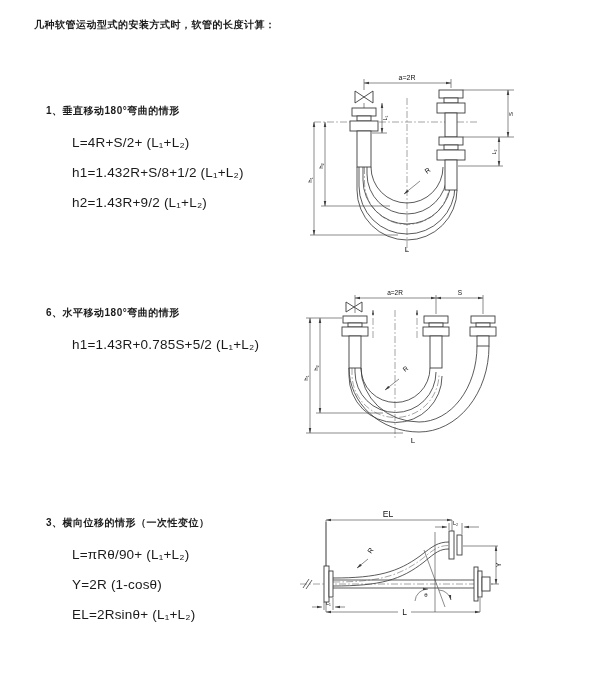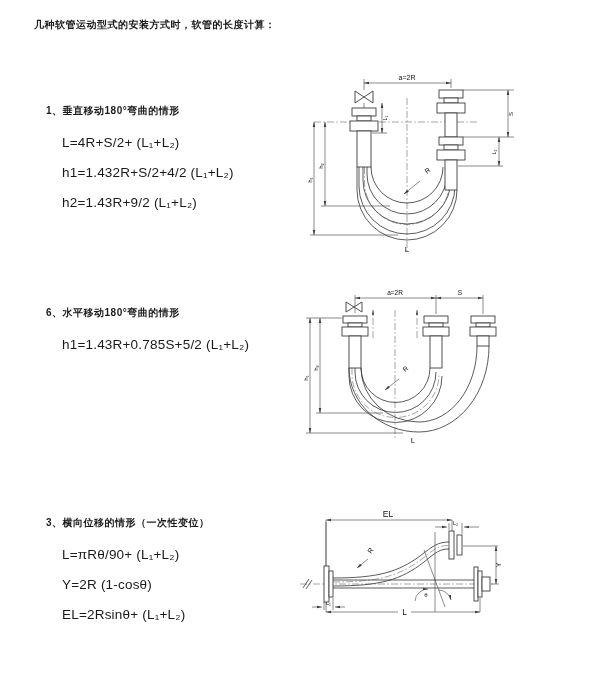--- a/index.html
+++ b/index.html
@@ -4,40 +4,40 @@
 <style>
   html,body{margin:0;padding:0;}
   body{
     width:600px;height:675px;background:#ffffff;position:relative;
     font-family:"Liberation Sans","DejaVu Sans",sans-serif;color:#1a1a1a;
     overflow:hidden;
   }
   .title{position:absolute;left:34px;top:18px;font-size:10px;font-weight:bold;letter-spacing:.5px;}
   .section{position:absolute;left:46px;}
   .sec-heading{font-size:10px;font-weight:bold;letter-spacing:.5px;white-space:nowrap;}
-  .formulas{margin-top:10px;margin-left:16px;}
+  .formulas{margin-top:10px;margin-left:26px;}
   .formula{font-size:13.5px;line-height:30px;white-space:nowrap;letter-spacing:.2px;}
   .diag{position:absolute;}
   
   .shape{fill:#ffffff;stroke:#3d3d3d;stroke-width:.9;}
   .hose{fill:none;stroke:#3d3d3d;stroke-width:.85;}
   .cl{fill:none;stroke:#5a5a5a;stroke-width:.55;stroke-dasharray:7 2.2 1.6 2.2;}
   .dim{stroke:#3d3d3d;stroke-width:.6;fill:none;}
   .lbl{fill:#111;stroke:none;}
 </style>
 </head>
 <body>
 
 <div class="title">几种软管运动型式的安装方式时，软管的长度计算：</div>
 
 <div class="section" style="top:104px;">
   <div class="sec-heading">1、垂直移动180°弯曲的情形</div>
   <div class="formulas">
     <div class="formula">L=4R+S/2+ (L₁+L₂)</div>
-    <div class="formula">h1=1.432R+S/2+4/2 (L₁+L₂)</div>
+    <div class="formula">h1=1.432R+S/8+1/2 (L₁+L₂)</div>
     <div class="formula">h2=1.43R+9/2 (L₁+L₂)</div>
   </div>
 </div>
 
 <div class="section" style="top:306px;">
   <div class="sec-heading">6、水平移动180°弯曲的情形</div>
   <div class="formulas">
     <div class="formula">h1=1.43R+0.785S+5/2 (L₁+L₂)</div>
   </div>
 </div>

